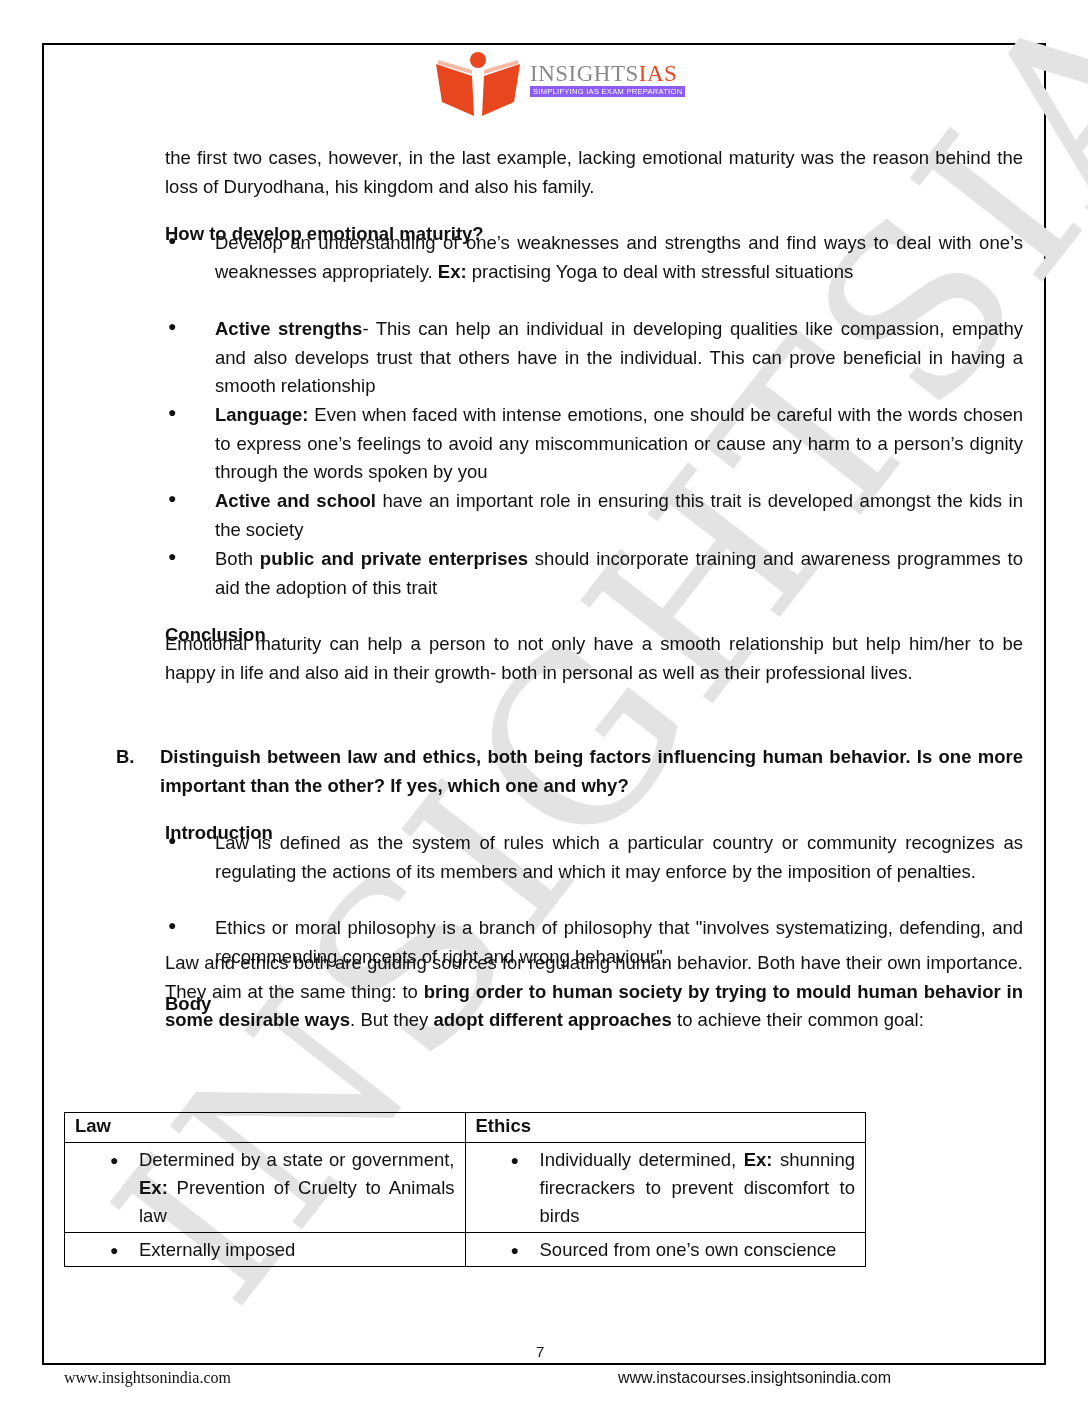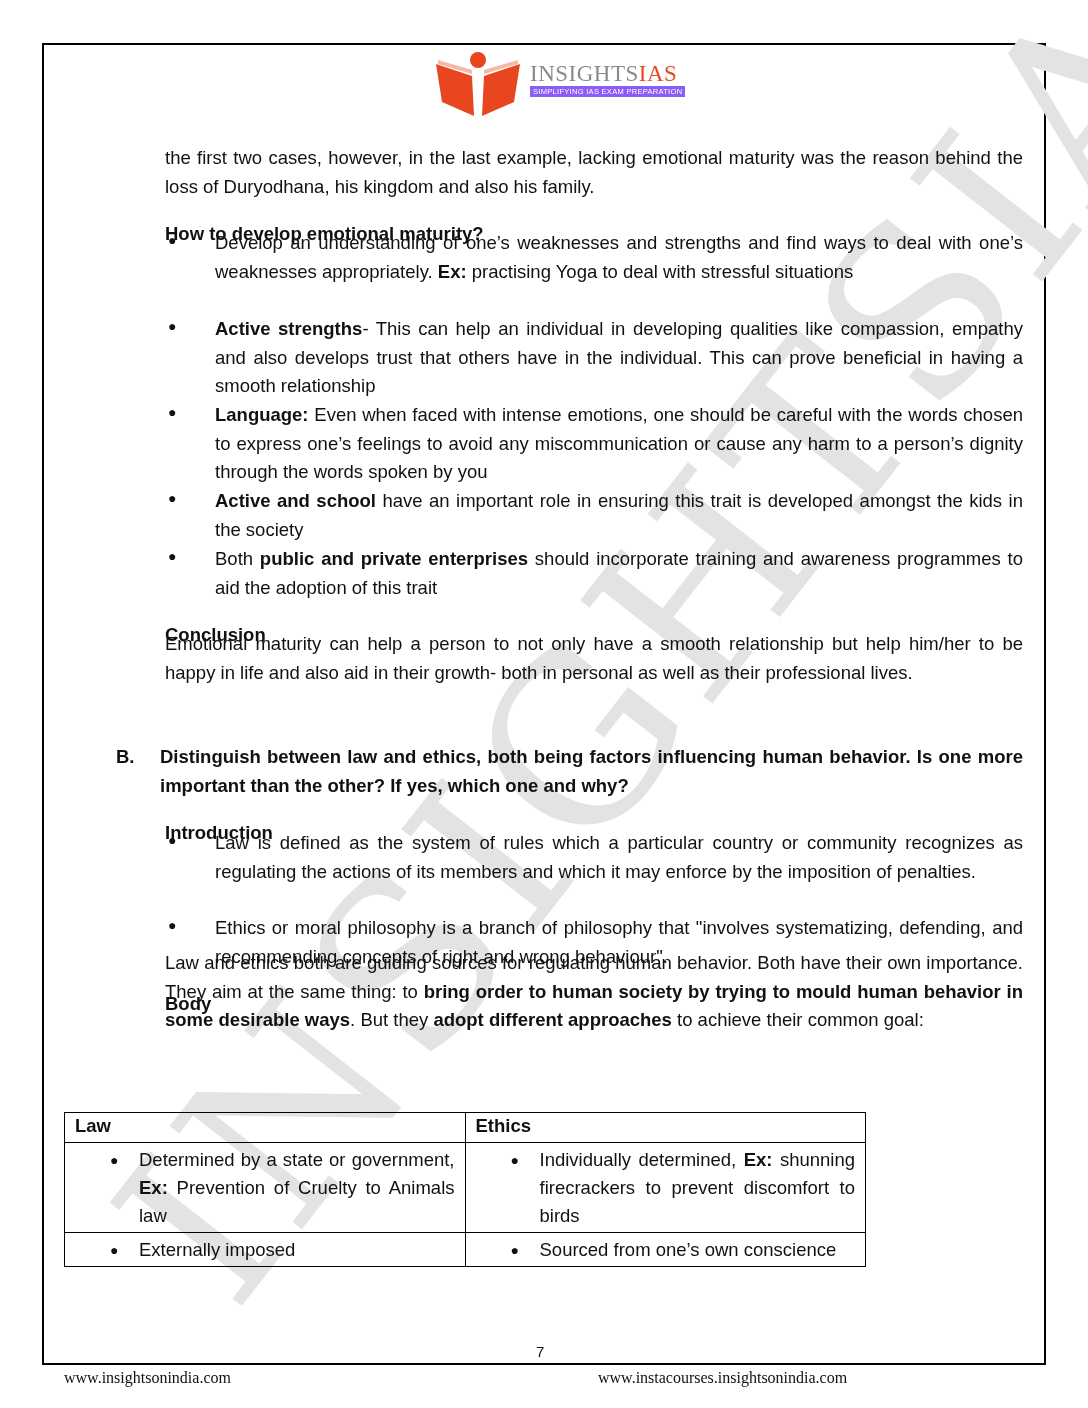--- a/index.html
+++ b/index.html
@@ -31,21 +31,21 @@
            text-align: justify; text-align-last: left; }
   table.cmp { position: absolute; left: 64px; top: 1112px; width: 802px; border-collapse: collapse;
               font-size: 18.5px; z-index: 1; background: transparent; }
   table.cmp td, table.cmp th { border: 1.5px solid #000; vertical-align: top; padding: 0; }
   table.cmp th { text-align: left; font-weight: bold; padding: 2px 10px 1px 10px; height: 26px; }
   .cell { position: relative; padding: 3px 10px 2px 74px; line-height: 28px; text-align: justify;
           text-align-last: left; }
   .cell .dot { position: absolute; left: 45px; top: 3px; font-size: 14px; }
   .page-number { position: absolute; left: 536px; top: 1343px; font-family: "Liberation Sans", sans-serif; font-size: 15px; }
   .footer-left { position: absolute; left: 64px; top: 1369px; font-family: "Liberation Serif", serif; font-size: 16px; }
-  .footer-right { position: absolute; left: 598px; top: 1369px; font-family: Liberation Serif, serif; font-size: 16px; }
+  .footer-right { position: absolute; left: 618px; top: 1369px; font-family: Liberation Sans, sans-serif; font-size: 16px; }
 </style>
 </head>
 <body>
 
 <div class="page-border"></div>
 
 <div class="watermark">INSIGHTSIAS</div>
 
 <div class="logo">
   <svg width="92" height="66" viewBox="0 0 92 66" style="position:absolute;left:0;top:0;">

